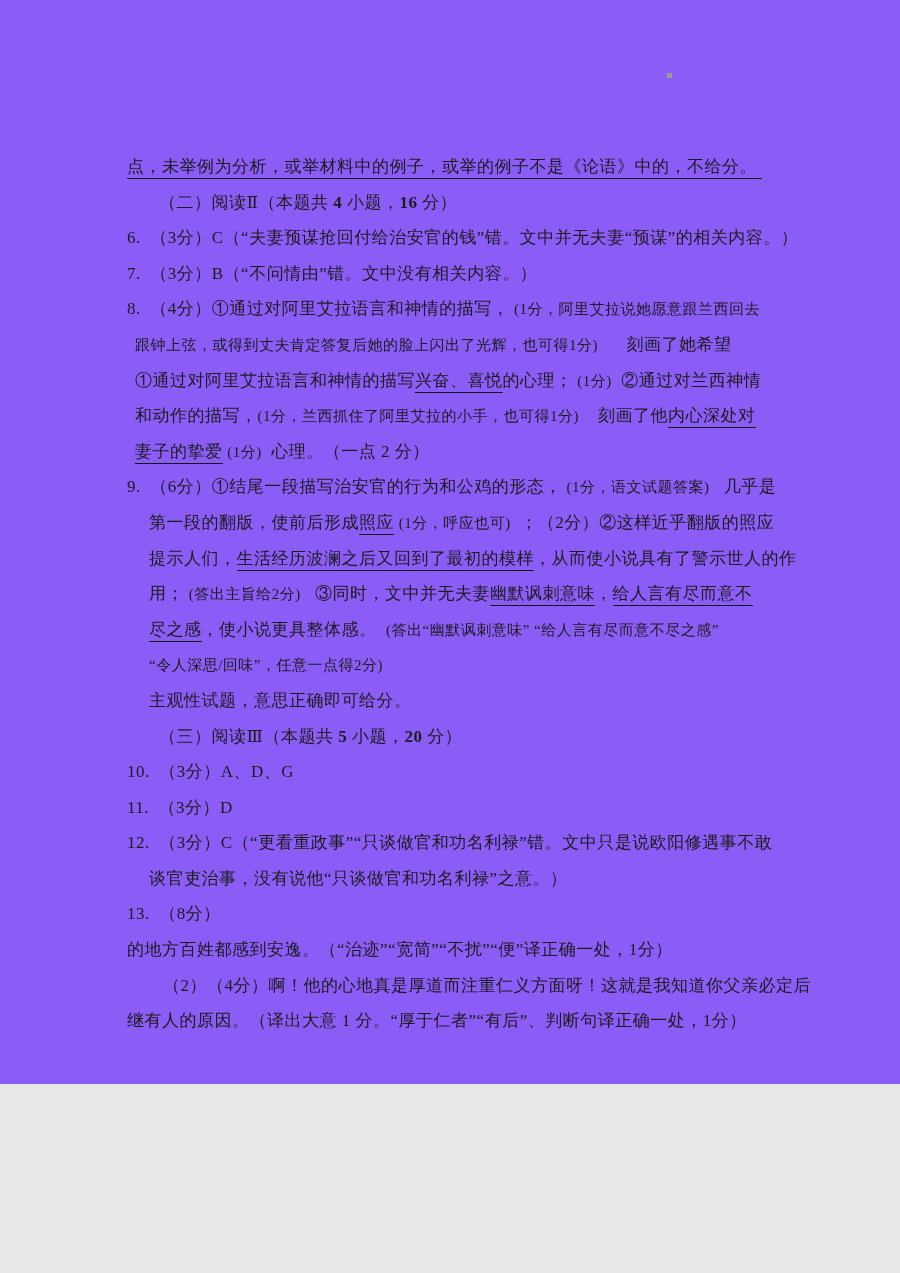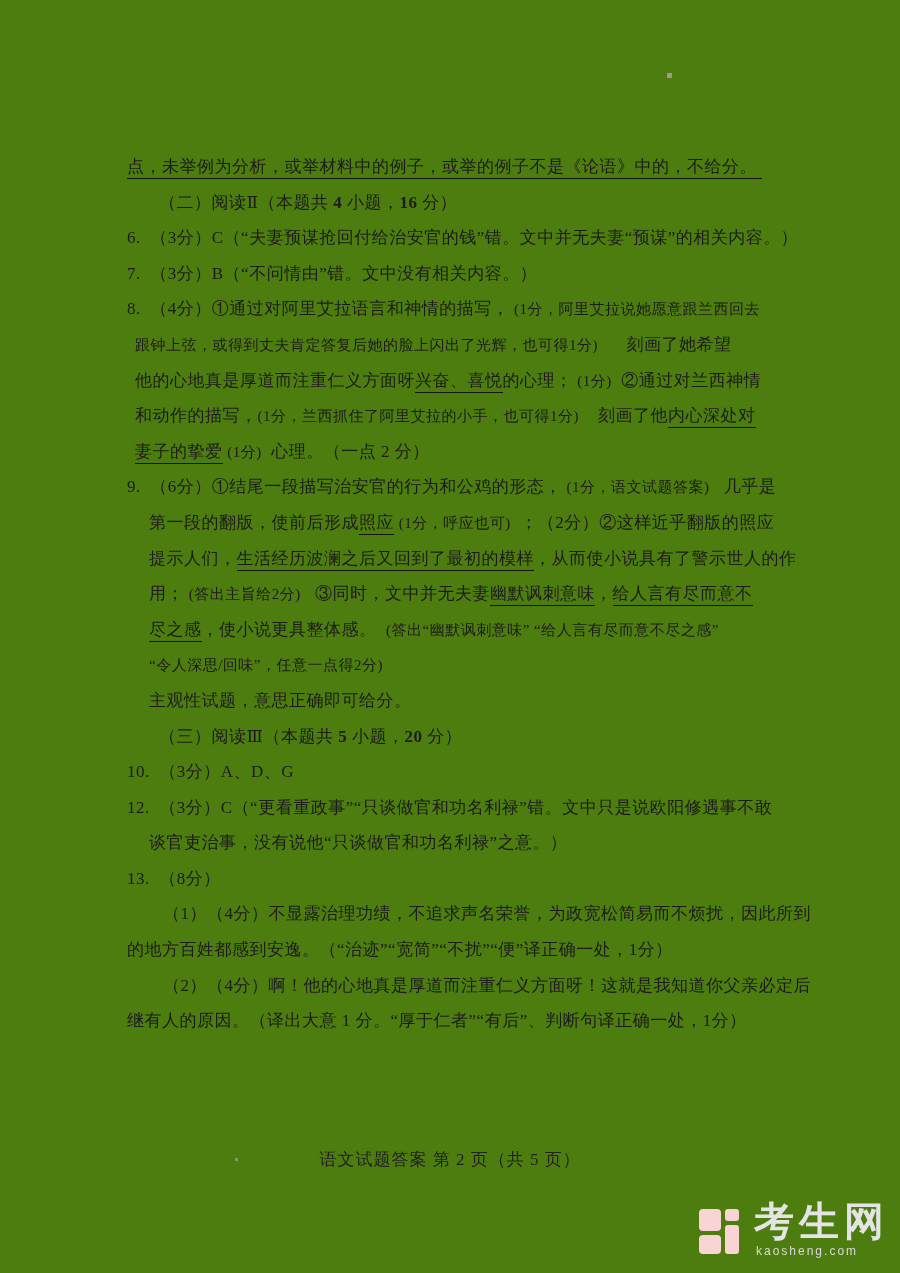--- a/index.html
+++ b/index.html
@@ -1,21 +1,21 @@
 <!DOCTYPE html>
 <html><head>
 <meta charset="utf-8">
 <style>
   html,body { margin:0; padding:0; }
   body { background:#e8e8e8; }
   .page {
     position:relative;
-    width:900px; height:1273px;
+    width:900px; height:1084px;
     margin:0 auto;
-    background:#4d7c0f;
+    background:#8b5cf6;
     overflow:hidden;
     font-family:"Liberation Serif","DejaVu Serif",serif;
     color:#1c1c1c;
   }
   .doc {
     position:absolute;
     left:127px; top:149px;
     width:660px;
   }
   .line {
@@ -79,36 +79,36 @@
   <div class="speck1"></div>
   <div class="speck2"></div>
 
   <div class="doc">
       <div class="line ind-flush"><span class="st-u">点，未举例为分析，或举材料中的例子，或举的例子不是《论语》中的，不给分。 </span></div>
       <div class="line ind-head"><span class="st-n">（二）阅读Ⅱ（本题共 </span><span class="st-b">4</span><span class="st-n"> 小题，</span><span class="st-b">16</span><span class="st-n"> 分）</span></div>
       <div class="line ind-flush"><span class="st-n">6.  （3分）C（“夫妻预谋抢回付给治安官的钱”错。文中并无夫妻“预谋”的相关内容。）</span></div>
       <div class="line ind-flush"><span class="st-n">7.  （3分）B（“不问情由”错。文中没有相关内容。）</span></div>
       <div class="line ind-flush"><span class="st-n">8.  （4分）①通过对阿里艾拉语言和神情的描写， </span><span class="st-s">(1分，阿里艾拉说她愿意跟兰西回去</span></div>
       <div class="line ind-cont8"><span class="st-s">跟钟上弦，或得到丈夫肯定答复后她的脸上闪出了光辉，也可得1分)</span><span class="st-n">      刻画了她希望</span></div>
-      <div class="line ind-cont8"><span class="st-n">他的心地真是厚道而注重仁义方面呀</span><span class="st-u">兴奋、喜悦</span><span class="st-n">的心理； </span><span class="st-s">(1分)</span><span class="st-n">  ②通过对兰西神情</span></div>
+      <div class="line ind-cont8"><span class="st-n">①通过对阿里艾拉语言和神情的描写</span><span class="st-u">兴奋、喜悦</span><span class="st-n">的心理； </span><span class="st-s">(1分)</span><span class="st-n">  ②通过对兰西神情</span></div>
       <div class="line ind-cont8"><span class="st-n">和动作的描写，</span><span class="st-s">(1分，兰西抓住了阿里艾拉的小手，也可得1分)</span><span class="st-n">    刻画了他</span><span class="st-u">内心深处对</span></div>
       <div class="line ind-cont8"><span class="st-u">妻子的挚爱</span><span class="st-n"> </span><span class="st-s">(1分)</span><span class="st-n">  心理。（一点 2 分）</span></div>
       <div class="line ind-flush"><span class="st-n">9.  （6分）①结尾一段描写治安官的行为和公鸡的形态， </span><span class="st-s">(1分，语文试题答案)</span><span class="st-n">   几乎是</span></div>
       <div class="line ind-cont"><span class="st-n">第一段的翻版，使前后形成</span><span class="st-u">照应</span><span class="st-n"> </span><span class="st-s">(1分，呼应也可)</span><span class="st-n">  ；（2分）②这样近乎翻版的照应</span></div>
       <div class="line ind-cont"><span class="st-n">提示人们，</span><span class="st-u">生活经历波澜之后又回到了最初的模样</span><span class="st-n">，从而使小说具有了警示世人的作</span></div>
       <div class="line ind-cont"><span class="st-n">用； </span><span class="st-s">(答出主旨给2分)</span><span class="st-n">   ③同时，文中并无夫妻</span><span class="st-u">幽默讽刺意味</span><span class="st-n">，</span><span class="st-u">给人言有尽而意不</span></div>
       <div class="line ind-cont"><span class="st-u">尽之感</span><span class="st-n">，使小说更具整体感。  </span><span class="st-s">(答出“幽默讽刺意味” “给人言有尽而意不尽之感”</span></div>
       <div class="line ind-cont"><span class="st-s">“令人深思/回味”，任意一点得2分)</span></div>
       <div class="line ind-cont"><span class="st-n">主观性试题，意思正确即可给分。</span></div>
       <div class="line ind-head"><span class="st-n">（三）阅读Ⅲ（本题共 </span><span class="st-b">5</span><span class="st-n"> 小题，</span><span class="st-b">20</span><span class="st-n"> 分）</span></div>
       <div class="line ind-flush"><span class="st-n">10.  （3分）A、D、G</span></div>
+      <div class="line ind-flush"><span class="st-n">11.  （3分）D</span></div>
       <div class="line ind-flush"><span class="st-n">12.  （3分）C（“更看重政事”“只谈做官和功名利禄”错。文中只是说欧阳修遇事不敢</span></div>
       <div class="line ind-cont"><span class="st-n">谈官吏治事，没有说他“只谈做官和功名利禄”之意。）</span></div>
       <div class="line ind-flush"><span class="st-n">13.  （8分）</span></div>
-      <div class="line ind-sub"><span class="st-n">（1）（4分）不显露治理功绩，不追求声名荣誉，为政宽松简易而不烦扰，因此所到</span></div>
       <div class="line ind-flush"><span class="st-n">的地方百姓都感到安逸。（“治迹”“宽简”“不扰”“便”译正确一处，1分）</span></div>
       <div class="line ind-sub"><span class="st-n">（2）（4分）啊！他的心地真是厚道而注重仁义方面呀！这就是我知道你父亲必定后</span></div>
       <div class="line ind-flush"><span class="st-n">继有人的原因。（译出大意 1 分。“厚于仁者”“有后”、判断句译正确一处，1分）</span></div>
     </div>
 
   <div class="footer">语文试题答案 第 2 页（共 5 页）</div>
 
   <div class="wm">
     <div class="wm-block wm-b1"></div>
     <div class="wm-block wm-b2"></div>

